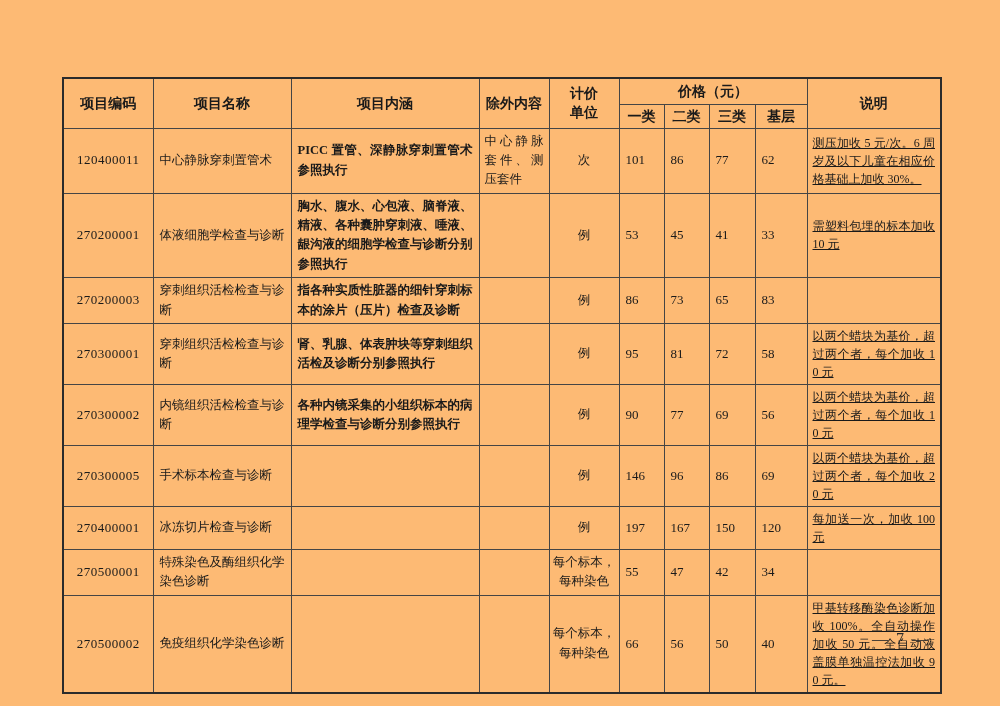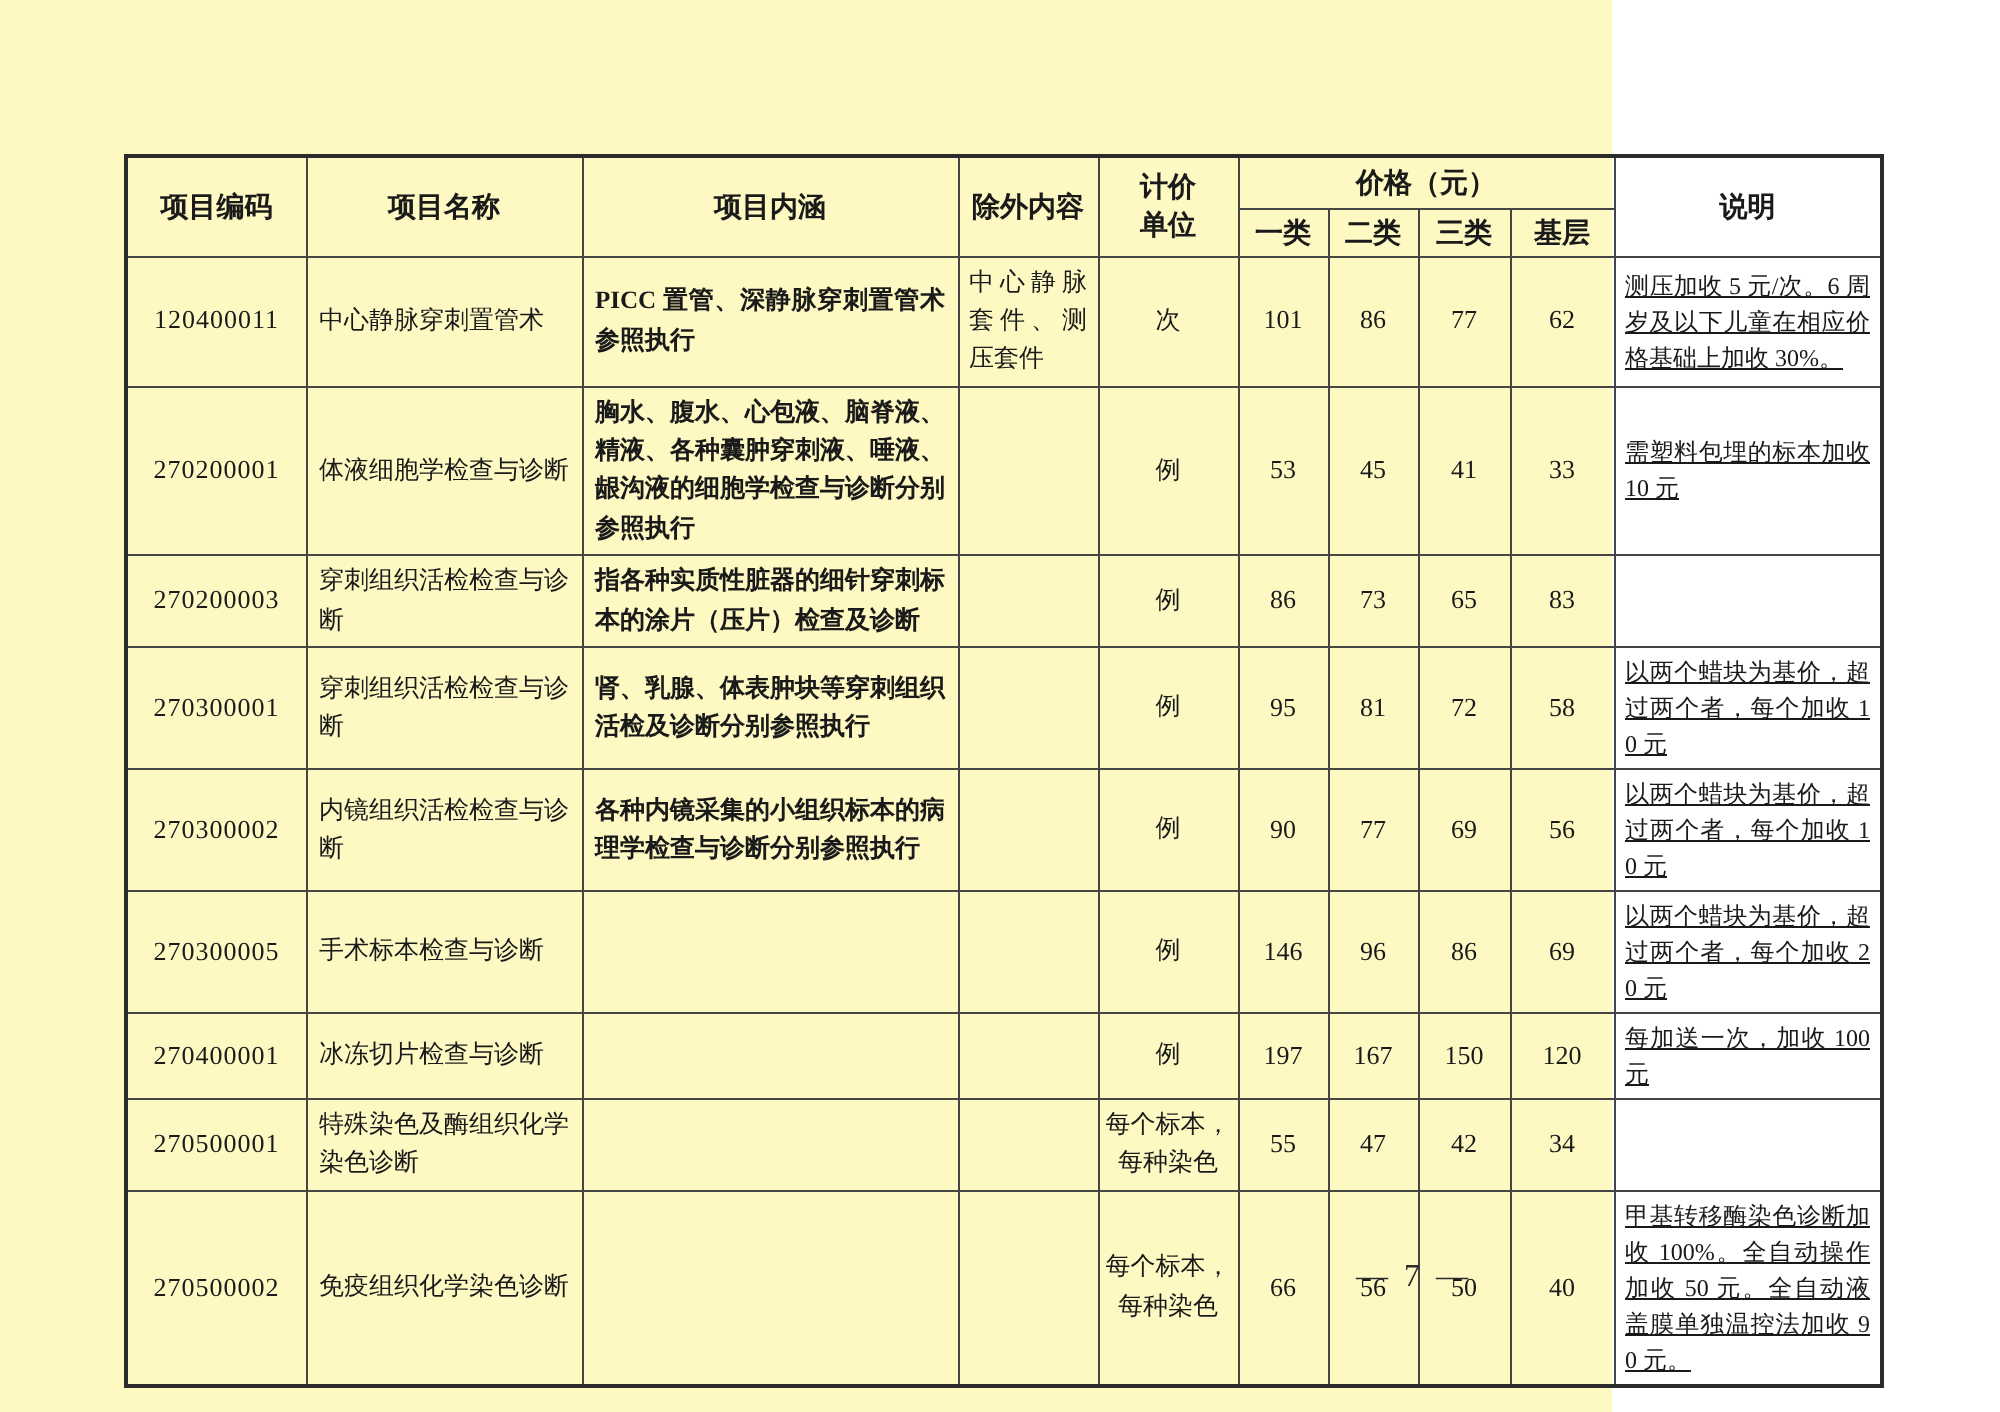--- a/index.html
+++ b/index.html
@@ -6,22 +6,22 @@
   html, body { width: 1000px; height: 706px; }
   body {
     background: #ffffff;
     font-family: "Liberation Serif", "DejaVu Serif", serif;
     color: #1a1a1a;
     position: relative;
   }
   .page {
     position: absolute;
     left: 0; top: 0;
-    width: 806px; height: 706px;
-    background: #fef9c3;
+    width: 1000px; height: 706px;
+    background: #fdba74;
   }
   table.price-table {
     position: absolute;
     left: 62px; top: 77px;
     width: 878px;
     border-collapse: collapse;
     table-layout: fixed;
     border: 2px solid #2b2b2b;
   }
   .price-table th, .price-table td {
@@ -43,21 +43,21 @@
   .price-table td {
     font-size: 12.5px;
     padding: 3px 6px;
     line-height: 1.55;
   }
   td.c-code { text-align: center; font-size: 13px; letter-spacing: 0.5px; }
   td.c-name { text-align: left; text-align: justify; word-break: break-all; text-align-last: left; }
   td.c-content { text-align: justify; word-break: break-all; text-align-last: left; font-weight: bold; }
   td.c-excluded { text-align: justify; word-break: break-all; text-align-last: left; padding: 3px 5px; }
   td.c-unit { text-align: center; white-space: pre-line; padding: 3px 2px; }
-  td.c-price { text-align: center; font-size: 13px; margin-left: 16px; }
+  td.c-price { text-align: left; font-size: 13px; margin-left: 16px; }
   td.c-note { text-align: justify; word-break: break-all; text-align-last: left; padding: 3px 5px; font-size: 12px; line-height: 1.5; text-decoration: underline; }
   
   tbody tr:nth-child(1) { height: 60px; }
   tbody tr:nth-child(2) { height: 64px; }
   tbody tr:nth-child(3) { height: 42px; }
   tbody tr:nth-child(4) { height: 55px; }
   tbody tr:nth-child(5) { height: 55px; }
   tbody tr:nth-child(6) { height: 48px; }
   tbody tr:nth-child(7) { height: 38px; }
   tbody tr:nth-child(8) { height: 43px; }

